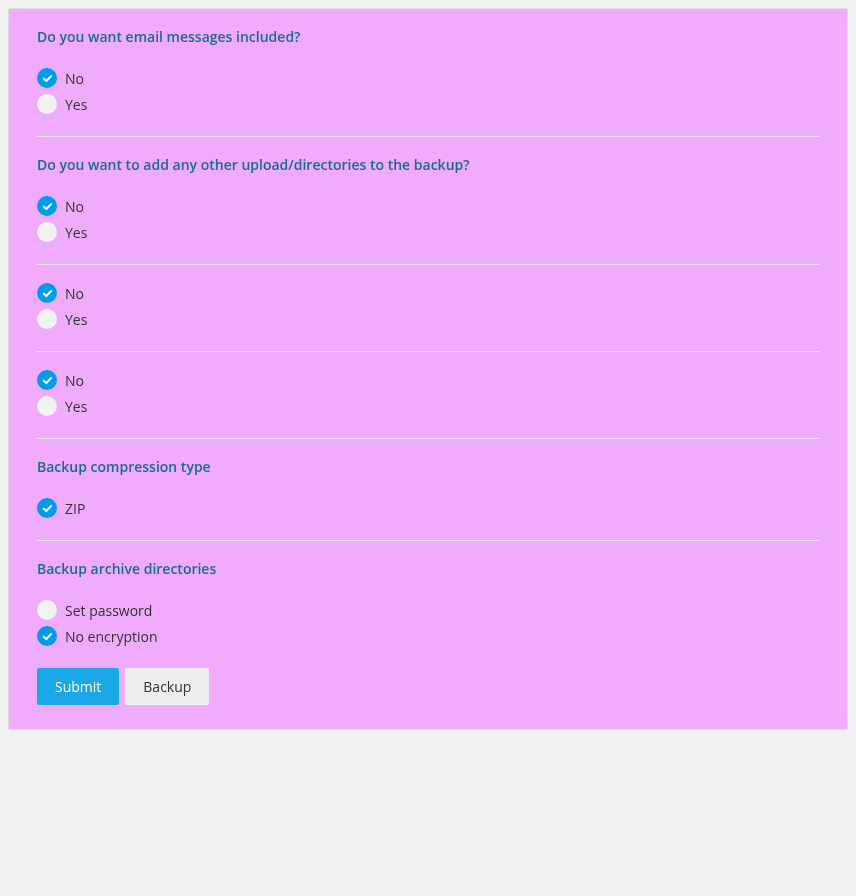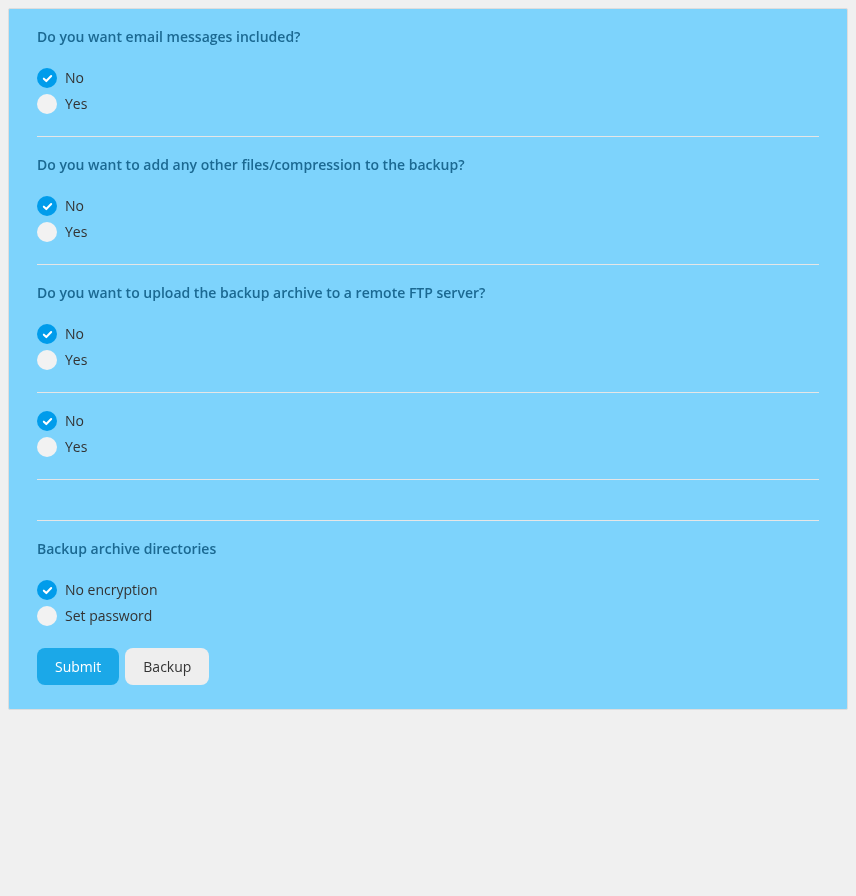--- a/index.html
+++ b/index.html
@@ -8,21 +8,21 @@
       padding: 0;
     }
     body {
       font-family: "Open Sans", "Segoe UI", Arial, sans-serif;
       font-size: 14px;
       color: #333;
       background: #f0f0f0;
       padding: 8px;
     }
     .panel {
-      background: #7dd3fc;
+      background: #f0abfc;
       border: 1px solid #ddd;
       border-radius: 2px;
       padding: 0 28px 24px 28px;
       width: 840px;
       margin: 0 auto;
     }
     .section {
       padding: 18px 0 22px 0;
       border-bottom: 1px solid #e6e6e6;
     }
@@ -30,21 +30,21 @@
       border-bottom: none;
     }
     .section-title {
       color: #1b6992;
       font-weight: 600;
       font-size: 14px;
       margin-bottom: 22px;
     }
     .radio-row {
       display: flex;
-      align-items: flex-start;
+      align-items: center;
       margin-bottom: 6px;
       cursor: pointer;
     }
     .radio-row:last-child {
       margin-bottom: 0;
     }
     .radio-indicator {
       width: 20px;
       height: 20px;
       border-radius: 50%;
@@ -78,21 +78,21 @@
     }
     .buttons {
       margin-top: 0px;
       display: flex;
       gap: 6px;
     }
     .btn {
       padding: 9px 18px;
       font-size: 14px;
       border: none;
-      border-radius: 8px;
+      border-radius: 2px;
       cursor: pointer;
       font-family: inherit;
     }
     .btn-primary {
       background: #1ba8e8;
       color: #fff;
     }
     .btn-default {
       background: #eeeeee;
       color: #333;
@@ -115,90 +115,98 @@
     </div>
     <div class="radio-row">
       <span class="radio-indicator unselected">
         
       </span>
       <span class="radio-label">Yes</span>
     </div>
   </div>
 
   <div class="section">
-    <div class="section-title">Do you want to add any other files/compression to the backup?</div>
-    <div class="radio-row">
-      <span class="radio-indicator selected">
-        <svg width="11" height="11" viewBox="0 0 12 12">
-            <path d="M2 6.2 L4.7 8.8 L10 3.3" stroke="#fff" stroke-width="2.2" fill="none" stroke-linecap="round" stroke-linejoin="round"></path>
-          </svg>
-      </span>
-      <span class="radio-label">No</span>
-    </div>
-    <div class="radio-row">
-      <span class="radio-indicator unselected">
-        
-      </span>
-      <span class="radio-label">Yes</span>
-    </div>
-  </div>
-
-  <div class="section">
-    <div class="section-title">Do you want to upload the backup archive to a remote FTP server?</div>
-    <div class="radio-row">
-      <span class="radio-indicator selected">
-        <svg width="11" height="11" viewBox="0 0 12 12">
-            <path d="M2 6.2 L4.7 8.8 L10 3.3" stroke="#fff" stroke-width="2.2" fill="none" stroke-linecap="round" stroke-linejoin="round"></path>
-          </svg>
-      </span>
-      <span class="radio-label">No</span>
-    </div>
-    <div class="radio-row">
-      <span class="radio-indicator unselected">
-        
-      </span>
-      <span class="radio-label">Yes</span>
-    </div>
-  </div>
-
-  <div class="section">
-    <div class="radio-row">
-      <span class="radio-indicator selected">
-        <svg width="11" height="11" viewBox="0 0 12 12">
-            <path d="M2 6.2 L4.7 8.8 L10 3.3" stroke="#fff" stroke-width="2.2" fill="none" stroke-linecap="round" stroke-linejoin="round"></path>
-          </svg>
-      </span>
-      <span class="radio-label">No</span>
-    </div>
-    <div class="radio-row">
-      <span class="radio-indicator unselected">
-        
-      </span>
-      <span class="radio-label">Yes</span>
-    </div>
-  </div>
-
-  <div class="section">
+    <div class="section-title">Do you want to add any other upload/directories to the backup?</div>
+    <div class="radio-row">
+      <span class="radio-indicator selected">
+        <svg width="11" height="11" viewBox="0 0 12 12">
+            <path d="M2 6.2 L4.7 8.8 L10 3.3" stroke="#fff" stroke-width="2.2" fill="none" stroke-linecap="round" stroke-linejoin="round"></path>
+          </svg>
+      </span>
+      <span class="radio-label">No</span>
+    </div>
+    <div class="radio-row">
+      <span class="radio-indicator unselected">
+        
+      </span>
+      <span class="radio-label">Yes</span>
+    </div>
+  </div>
+
+  <div class="section">
+    <div class="radio-row">
+      <span class="radio-indicator selected">
+        <svg width="11" height="11" viewBox="0 0 12 12">
+            <path d="M2 6.2 L4.7 8.8 L10 3.3" stroke="#fff" stroke-width="2.2" fill="none" stroke-linecap="round" stroke-linejoin="round"></path>
+          </svg>
+      </span>
+      <span class="radio-label">No</span>
+    </div>
+    <div class="radio-row">
+      <span class="radio-indicator unselected">
+        
+      </span>
+      <span class="radio-label">Yes</span>
+    </div>
+  </div>
+
+  <div class="section">
+    <div class="radio-row">
+      <span class="radio-indicator selected">
+        <svg width="11" height="11" viewBox="0 0 12 12">
+            <path d="M2 6.2 L4.7 8.8 L10 3.3" stroke="#fff" stroke-width="2.2" fill="none" stroke-linecap="round" stroke-linejoin="round"></path>
+          </svg>
+      </span>
+      <span class="radio-label">No</span>
+    </div>
+    <div class="radio-row">
+      <span class="radio-indicator unselected">
+        
+      </span>
+      <span class="radio-label">Yes</span>
+    </div>
+  </div>
+
+  <div class="section">
+    <div class="section-title">Backup compression type</div>
+    <div class="radio-row">
+      <span class="radio-indicator selected">
+        <svg width="11" height="11" viewBox="0 0 12 12">
+            <path d="M2 6.2 L4.7 8.8 L10 3.3" stroke="#fff" stroke-width="2.2" fill="none" stroke-linecap="round" stroke-linejoin="round"></path>
+          </svg>
+      </span>
+      <span class="radio-label">ZIP</span>
+    </div>
   </div>
 
   <div class="section" style="border-bottom:none;">
     <div class="section-title">Backup archive directories</div>
     <div class="radio-row">
+      <span class="radio-indicator unselected">
+        
+      </span>
+      <span class="radio-label">Set password</span>
+    </div>
+    <div class="radio-row">
       <span class="radio-indicator selected">
         <svg width="11" height="11" viewBox="0 0 12 12">
             <path d="M2 6.2 L4.7 8.8 L10 3.3" stroke="#fff" stroke-width="2.2" fill="none" stroke-linecap="round" stroke-linejoin="round"></path>
           </svg>
       </span>
       <span class="radio-label">No encryption</span>
-    </div>
-    <div class="radio-row">
-      <span class="radio-indicator unselected">
-        
-      </span>
-      <span class="radio-label">Set password</span>
     </div>
   </div>
 
   <div class="buttons">
     <button class="btn btn-primary">Submit</button>
     <button class="btn btn-default">Backup</button>
   </div>
 
 </div>
 

